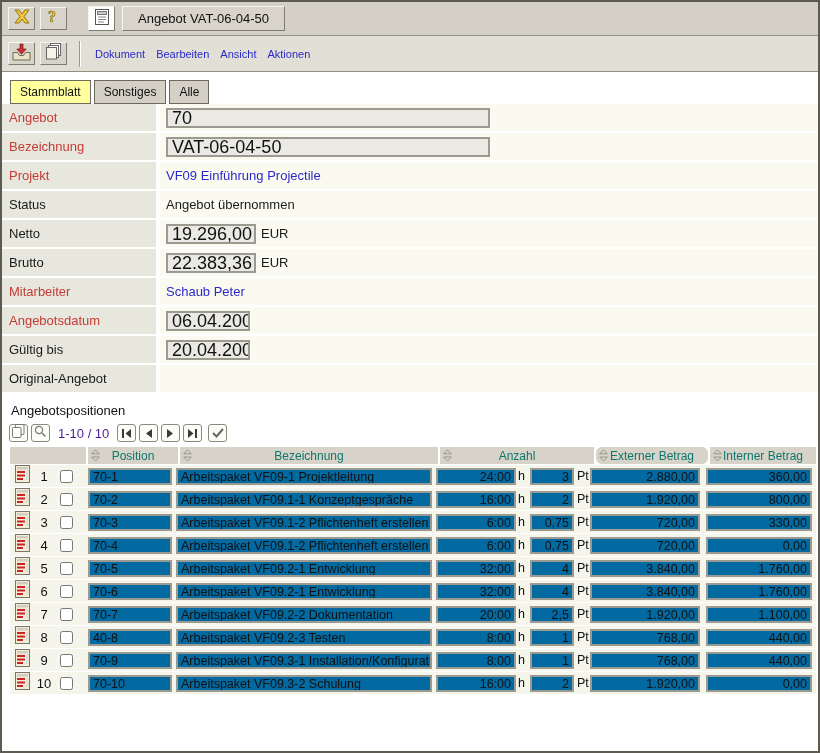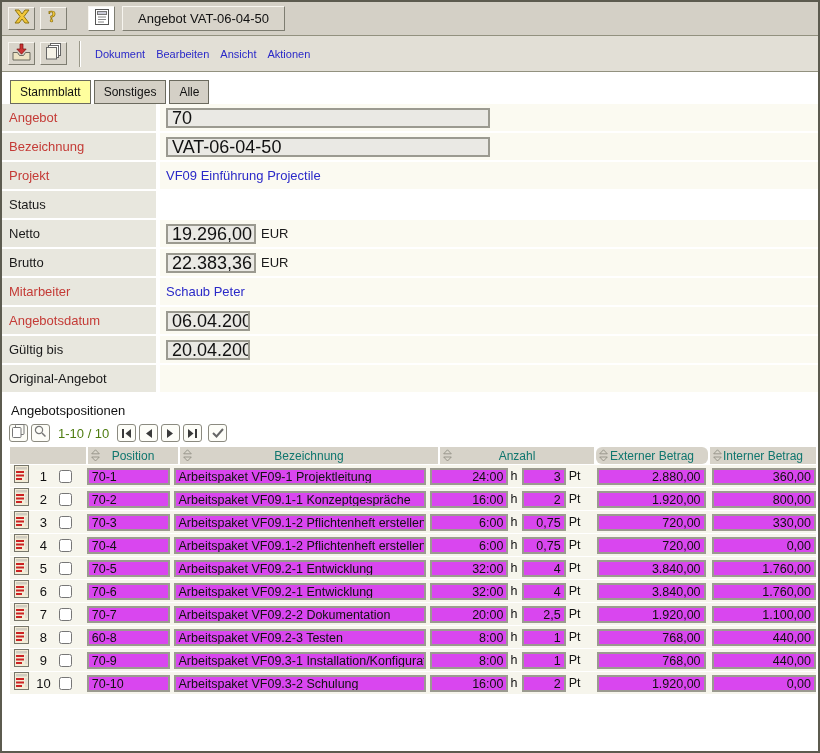--- a/index.html
+++ b/index.html
@@ -73,51 +73,51 @@
   .field.date   { width: 84px; }
   .suffix { margin-left: 5px; }
   .link { color: #2a29c8; cursor: pointer; }
   
   .positions-title { margin: 9px 0 4px 9px; font-size: 13px; color: #111; }
   .pager { display: flex; align-items: center; margin: 0 0 3px 7px; gap: 3px; height: 22px; }
   .pg-btn {
     width: 19px; height: 18px; border: 1px solid #8b8a80; border-radius: 3px;
     background: #fdfdf8; display: flex; align-items: center; justify-content: center; cursor: pointer;
   }
-  .pg-range { font-size: 13px; margin: 12px 5px; color: #4d7c0f; }
+  .pg-range { font-size: 13px; margin: 12px 5px; color: #4c1d95; }
   .tbl { margin-left: 8px; width: 806px; }
   .tbl-head { display: flex; gap: 2px; background: #fff; }
   .th {
     background: #d7d3c9; height: 17px; display: flex; align-items: center; justify-content: center;
     font-size: 12px; color: #0f766e; position: relative; cursor: pointer;
   }
   .th .sort { position: absolute; left: 3px; top: 2px; }
   .th.lead  { width: 76px; cursor: default; }
   .th.c-pos { width: 90px; }
   .th.c-bez { width: 258px; }
   .th.c-anz { width: 154px; }
   .th.c-ext { width: 112px; border-radius: 6px; }
   .th.c-int { width: 106px; }
   .tr { display: flex; align-items: center; height: 23px; background: #f6f5ec; border-top: 1px solid #fff; }
   .td-icon { width: 24px; display: flex; justify-content: center; cursor: pointer; }
   .td-num  { width: 20px; font-size: 13px; text-align: center; color: #111; }
   .td-cb   { width: 24px; display: flex; justify-content: center; }
   .td-sp   { width: 10px; }
   .td-cb input { width: 13px; height: 13px; margin: 0; cursor: pointer; }
   .tfield {
-    background: #d946ef; border: 2px solid #9b9a90;
+    background: #0369a1; border: 2px solid #9b9a90;
     font-size: 12.5px; padding: 1px 3px; height: 17px; line-height: 13px;
     white-space: nowrap; overflow: hidden; cursor: text; color: #111;
   }
   .f-pos  { width: 84px; }
   .f-bez  { width: 256px; margin-left: 4px; }
   .f-time { width: 80px; margin-left: 4px; text-align: right; padding-left: 7px; }
   .unit-h  { width: 14px; font-size: 12.5px; padding-left: 2px; color: #111; }
   .f-fak  { width: 44px; text-align: right; }
-  .unit-pt { width: 32px; font-size: 12.5px; padding-left: 3px; color: #111; }
+  .unit-pt { width: 16px; font-size: 12.5px; padding-left: 3px; color: #111; }
   .f-ext  { width: 110px; text-align: right; }
   .f-int  { width: 106px; margin-left: 6px; text-align: right; }
 </style>
 </head>
 <body>
 
 <div class="window">
 
   <div class="titlebar">
     <div class="tb-btn">
@@ -199,20 +199,23 @@
           </div>
         </div>
         <div class="form-row">
           <div class="form-label required">Projekt</div>
           <div class="form-value">
             <span class="link">VF09 Einführung Projectile</span>
           </div>
         </div>
         <div class="form-row">
           <div class="form-label">Status</div>
+          <div class="form-value">
+            <span>Angebot übernommen</span>
+          </div>
         </div>
         <div class="form-row">
           <div class="form-label">Netto</div>
           <div class="form-value">
             <div class="field amount">19.296,00</div>
             <span class="suffix">EUR</span>
           </div>
         </div>
         <div class="form-row">
           <div class="form-label">Brutto</div>
@@ -528,21 +531,21 @@
                   <rect x="2" y="9.5" width="8" height="2" fill="#cc2222"></rect>
                   <rect x="2" y="13" width="6" height="2" fill="#cc2222"></rect>
                   <rect x="11" y="6" width="2.5" height="9" fill="#e2dfd4"></rect>
                 </svg></span>
             </div>
             <div class="td-num">8</div>
             <div class="td-cb">
               <input type="checkbox" style="">
             </div>
             <div class="td-sp"></div>
-            <div class="tfield f-pos">60-8</div>
+            <div class="tfield f-pos">40-8</div>
             <div class="tfield f-bez">Arbeitspaket VF09.2-3 Testen</div>
             <div class="tfield f-time">8:00</div>
             <span class="unit-h">h</span>
             <div class="tfield f-fak">1</div>
             <span class="unit-pt">Pt</span>
             <div class="tfield f-ext">768,00</div>
             <div class="tfield f-int">440,00</div>
           </div>
           <div class="tr">
             <div class="td-icon">

